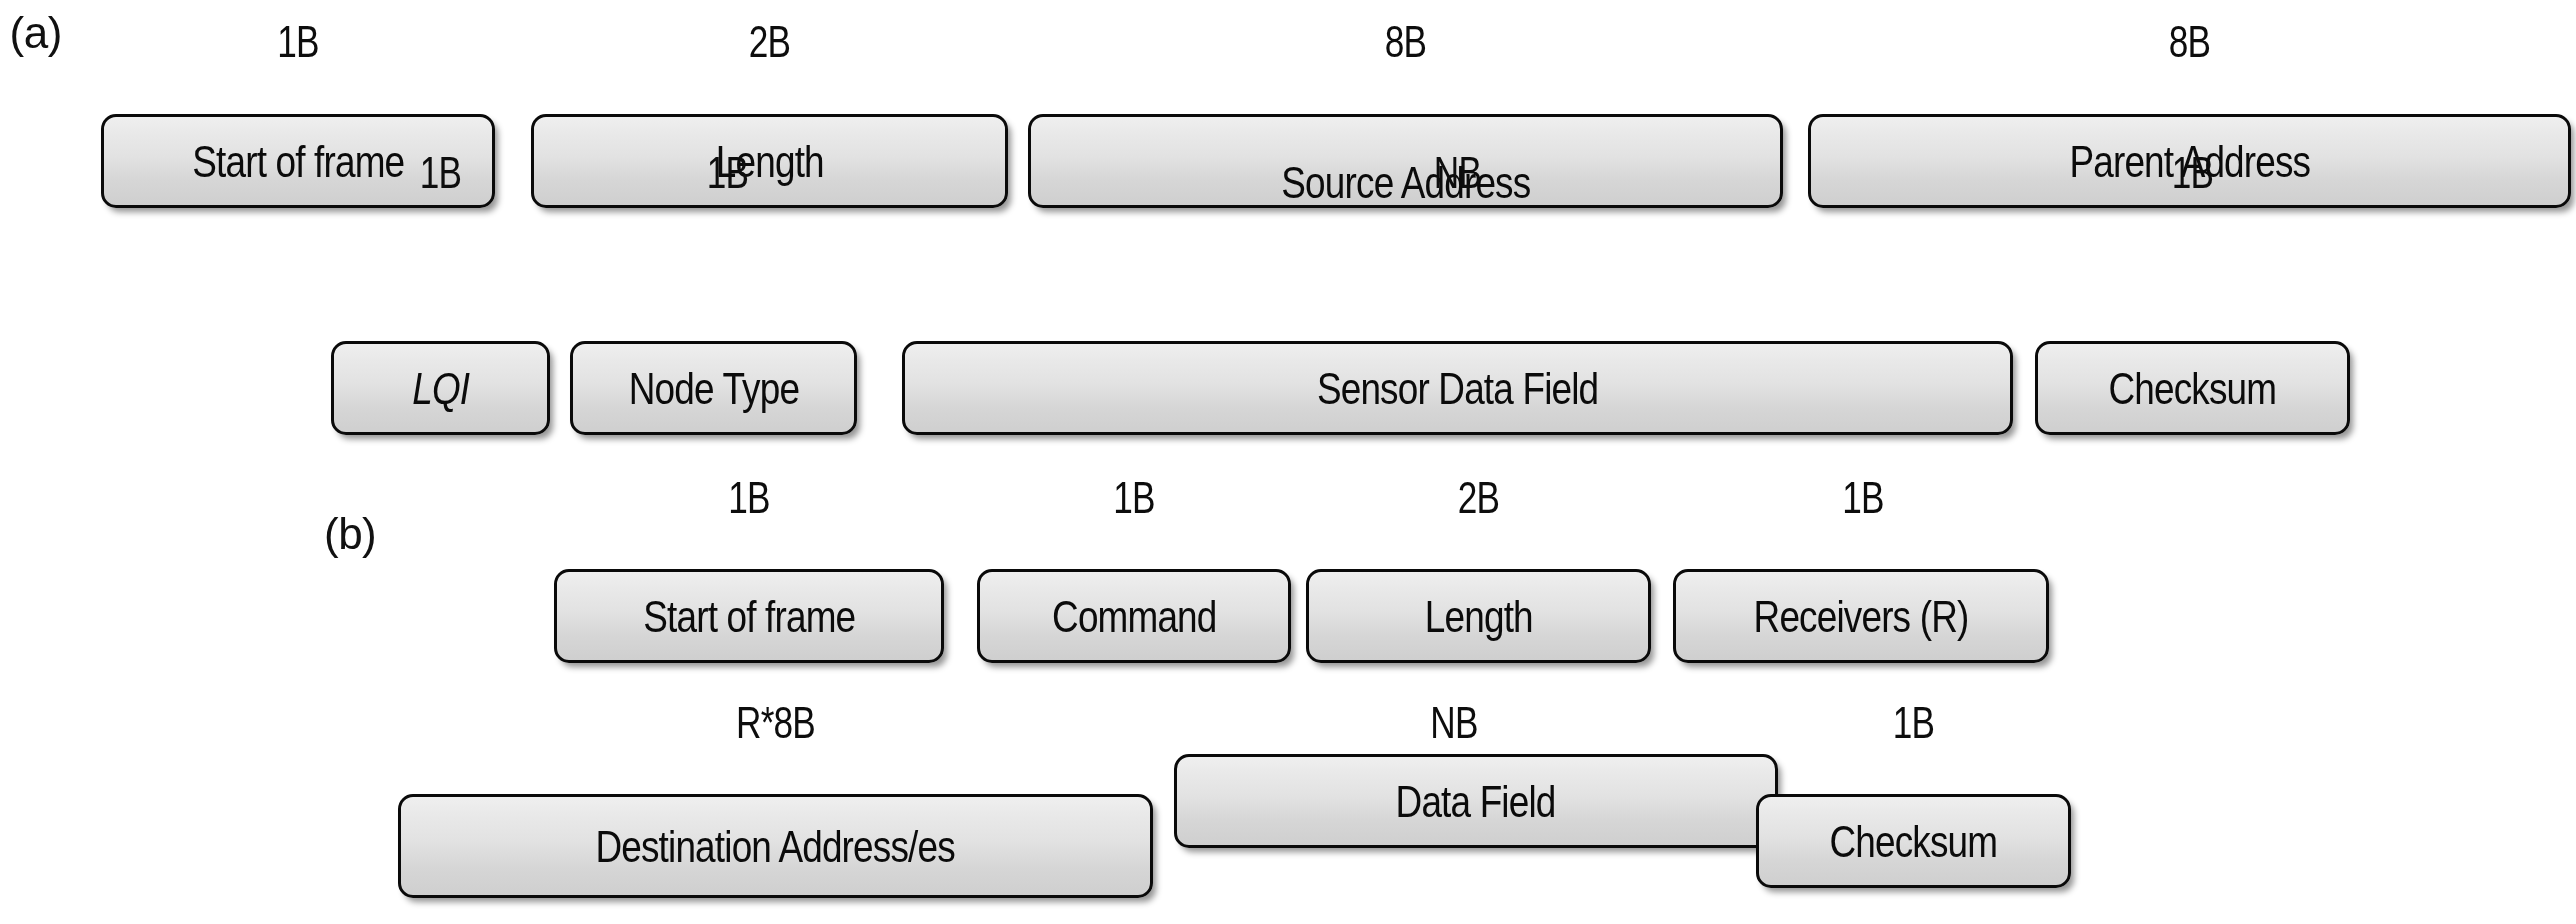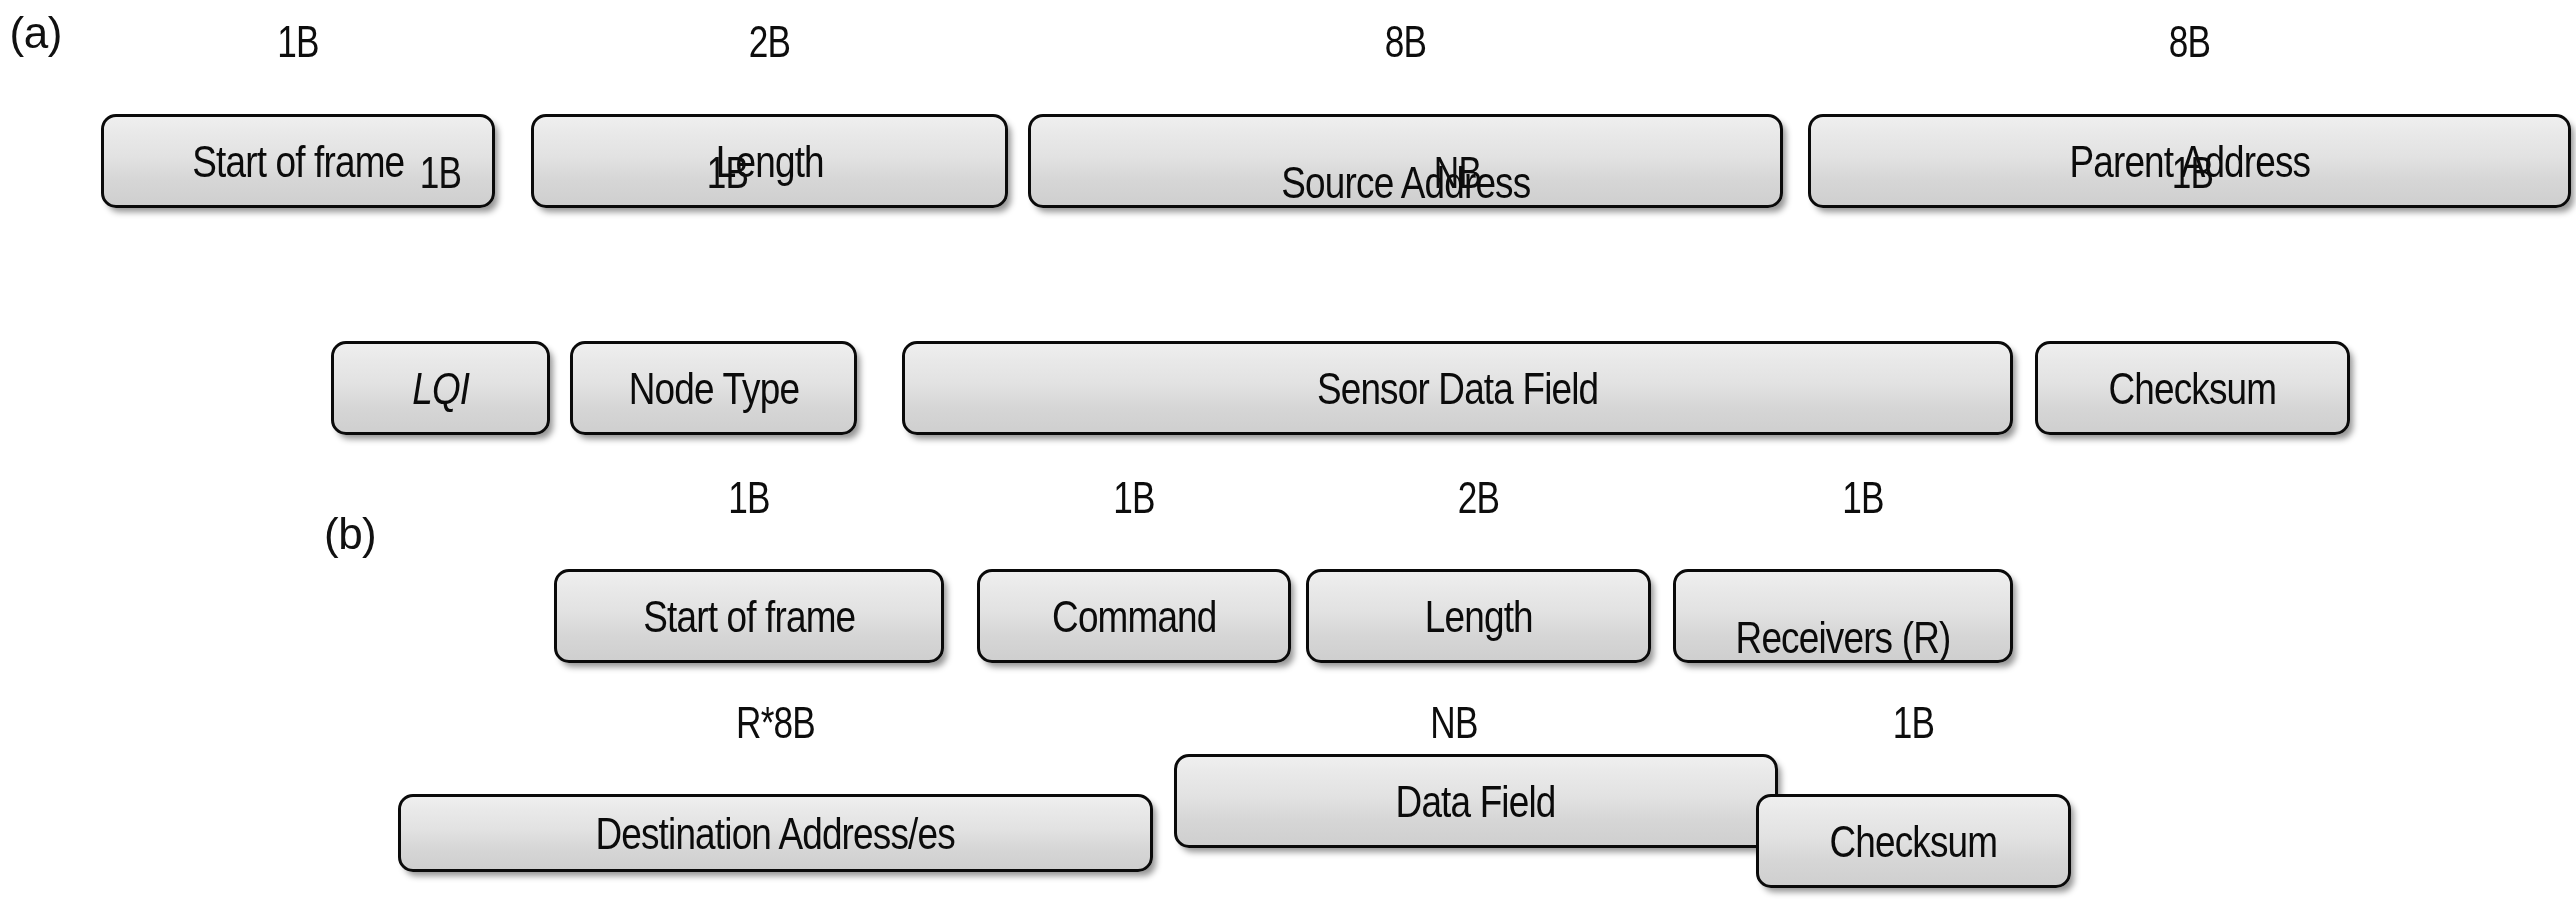--- a/index.html
+++ b/index.html
@@ -101,25 +101,25 @@
     </div>
     <div class="size-label" style="left: 977px; top: 473px; width: 314px;">1B</div>
     <div class="field-box" style="left: 977px; top: 569px; width: 314px; height: 94px;">
       <span class="field-label">Command</span>
     </div>
     <div class="size-label" style="left: 1306px; top: 473px; width: 345px;">2B</div>
     <div class="field-box" style="left: 1306px; top: 569px; width: 345px; height: 94px;">
       <span class="field-label">Length</span>
     </div>
     <div class="size-label" style="left: 1673px; top: 473px; width: 380px;">1B</div>
-    <div class="field-box" style="left: 1673px; top: 569px; width: 340px; height: 94px; align-items: flex-end;">
+    <div class="field-box" style="left: 1673px; top: 569px; width: 376px; height: 94px;">
       <span class="field-label">Receivers (R)</span>
     </div>
     <div class="size-label" style="left: 398px; top: 698px; width: 755px;">R*8B</div>
-    <div class="field-box" style="left: 398px; top: 794px; width: 755px; height: 78px; align-items: center;">
+    <div class="field-box" style="left: 398px; top: 794px; width: 755px; height: 104px; align-items: center;">
       <span class="field-label">Destination Address/es</span>
     </div>
     <div class="size-label" style="left: 1174px; top: 698px; width: 560px;">NB</div>
     <div class="field-box" style="left: 1174px; top: 754px; width: 604px; height: 94px;">
       <span class="field-label">Data Field</span>
     </div>
     <div class="size-label" style="left: 1756px; top: 698px; width: 315px;">1B</div>
     <div class="field-box" style="left: 1756px; top: 794px; width: 315px; height: 94px;">
       <span class="field-label">Checksum</span>
     </div>

